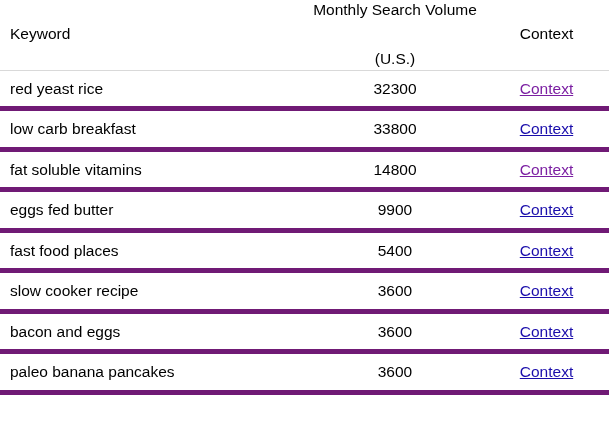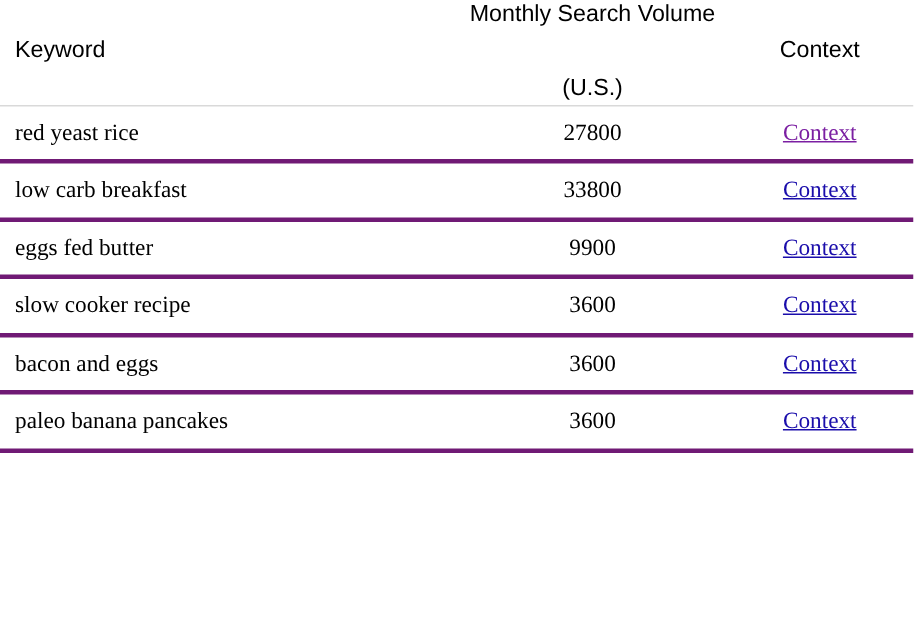--- a/index.html
+++ b/index.html
@@ -50,22 +50,21 @@
   th.h-context {
     text-align: center;
     padding-right: 6px;
   }
 
   tbody td {
     font-size: 15.5px;
     padding: 0;
     height: 35.5px;
     vertical-align: middle;
-    border-bottom: 3px solid #701a75;
-    font-family: Liberation Serif, serif;
+    border-bottom: 5px solid #701a75;
   }
   tbody tr:first-child td {
     border-top: 1px solid #d9d9d9;
   }
   td.c-keyword {
     text-align: left;
     padding-left: 10px;
   }
   td.c-volume {
     text-align: center;
@@ -100,31 +99,41 @@
         <th class="h-volume">
           <span class="line1">Monthly Search Volume</span>
           <span class="line2">(U.S.)</span>
         </th>
         <th class="h-context">Context</th>
       </tr>
     </thead>
     <tbody id="table-body">
         <tr>
           <td class="c-keyword">red yeast rice</td>
-          <td class="c-volume">27800</td>
+          <td class="c-volume">32300</td>
           <td class="c-context"><a class="context-link visited" href="#">Context</a></td>
         </tr>
         <tr>
           <td class="c-keyword">low carb breakfast</td>
           <td class="c-volume">33800</td>
           <td class="c-context"><a class="context-link" href="#">Context</a></td>
         </tr>
         <tr>
+          <td class="c-keyword">fat soluble vitamins</td>
+          <td class="c-volume">14800</td>
+          <td class="c-context"><a class="context-link visited" href="#">Context</a></td>
+        </tr>
+        <tr>
           <td class="c-keyword">eggs fed butter</td>
           <td class="c-volume">9900</td>
+          <td class="c-context"><a class="context-link" href="#">Context</a></td>
+        </tr>
+        <tr>
+          <td class="c-keyword">fast food places</td>
+          <td class="c-volume">5400</td>
           <td class="c-context"><a class="context-link" href="#">Context</a></td>
         </tr>
         <tr>
           <td class="c-keyword">slow cooker recipe</td>
           <td class="c-volume">3600</td>
           <td class="c-context"><a class="context-link" href="#">Context</a></td>
         </tr>
         <tr>
           <td class="c-keyword">bacon and eggs</td>
           <td class="c-volume">3600</td>

